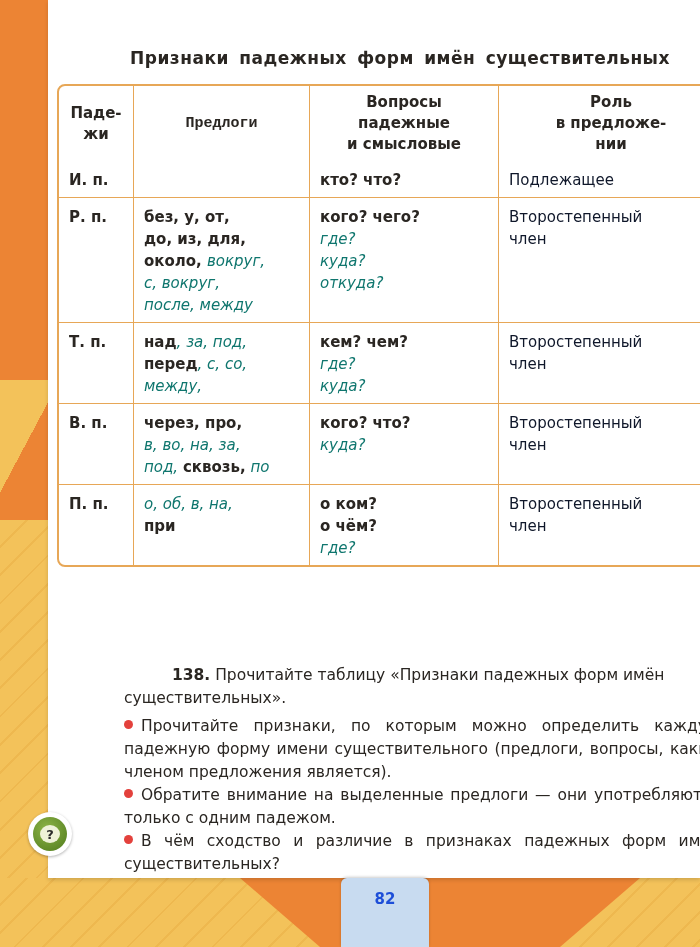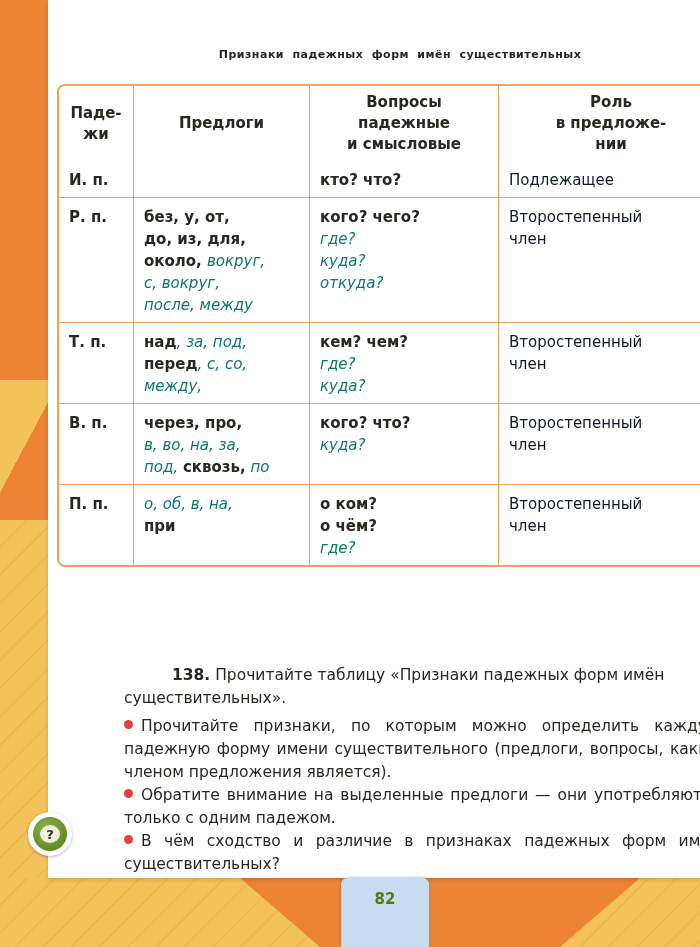--- a/index.html
+++ b/index.html
@@ -32,42 +32,42 @@
     clip-path: polygon(0 0, 100% 0, 80% 100%, 20% 100%);
   }
 
   .page {
     position: absolute; left: 48px; top: 0; width: 652px; height: 878px;
     background: #ffffff;
     box-shadow: 0 2px 4px rgba(0,0,0,0.15);
   }
   .page-title {
     position: absolute; left: 72px; top: 48px; width: 560px;
-    font-weight: bold; font-size: 11px; letter-spacing: 0.5px; word-spacing: 4px;
+    font-weight: bold; font-size: 17px; letter-spacing: 0.5px; word-spacing: 4px;
     text-align: center;
   }
 
   table.cases {
     position: absolute; left: 9px; top: 84px; width: 668px;
     border-collapse: separate; border-spacing: 0;
     border: 2px solid #e7a757; border-radius: 8px;
     font-size: 15px; line-height: 22px;
   }
   table.cases th, table.cases td {
     border-right: 1.5px solid #e7a757; border-bottom: 1.5px solid #e7a757;
     vertical-align: top; padding: 8px 2px 6px 10px;
   }
   table.cases tr > *:last-child { border-right: none; }
   table.cases tr:last-child > * { border-bottom: none; }
   table.cases th {
     font-weight: bold; text-align: center; vertical-align: middle;
     font-size: 15px; line-height: 21px; padding: 6px 6px;
   }
   .col-case { width: 62px; }
-  .col-prep { width: 163px; }
+  .col-prep { width: 163px; font-family: Liberation Mono, monospace; }
   .col-q { width: 176px; }
   td.case { font-weight: bold; white-space: nowrap; }
   .b { font-weight: bold; }
   .n { font-weight: normal; color: #0f766e; font-style: italic; }
   .line { display: block; white-space: nowrap; }
   .role { color: #0f172a; }
 
   .task {
     position: absolute; left: 76px; top: 664px; width: 596px;
     font-size: 15.5px; line-height: 23px; color: #2a2622;
@@ -95,21 +95,21 @@
   }
   .question-icon .bubble {
     width: 20px; height: 18px; border-radius: 50%; background: #eef2d8;
     display: flex; align-items: center; justify-content: center; font-size: 13px;
   }
 
   .page-number-tab {
     position: absolute; left: 341px; top: 878px; width: 88px; height: 69px;
     background: #c8dbf0; border-radius: 6px 6px 0 0;
     box-shadow: 0 -1px 3px rgba(0,0,0,0.2);
-    text-align: center; font-weight: bold; font-size: 15px; color: #4d7c0f;
+    text-align: center; font-weight: bold; font-size: 15px; color: #1d4ed8;
     padding-top: 12px; box-sizing: border-box;
   }
 </style>
 </head>
 <body>
 
 <div class="bg-orange-left"></div>
 <div class="bg-orange-diag"></div>
 <div class="bg-yellow-left"></div>
 <div class="bg-bottom"></div>

